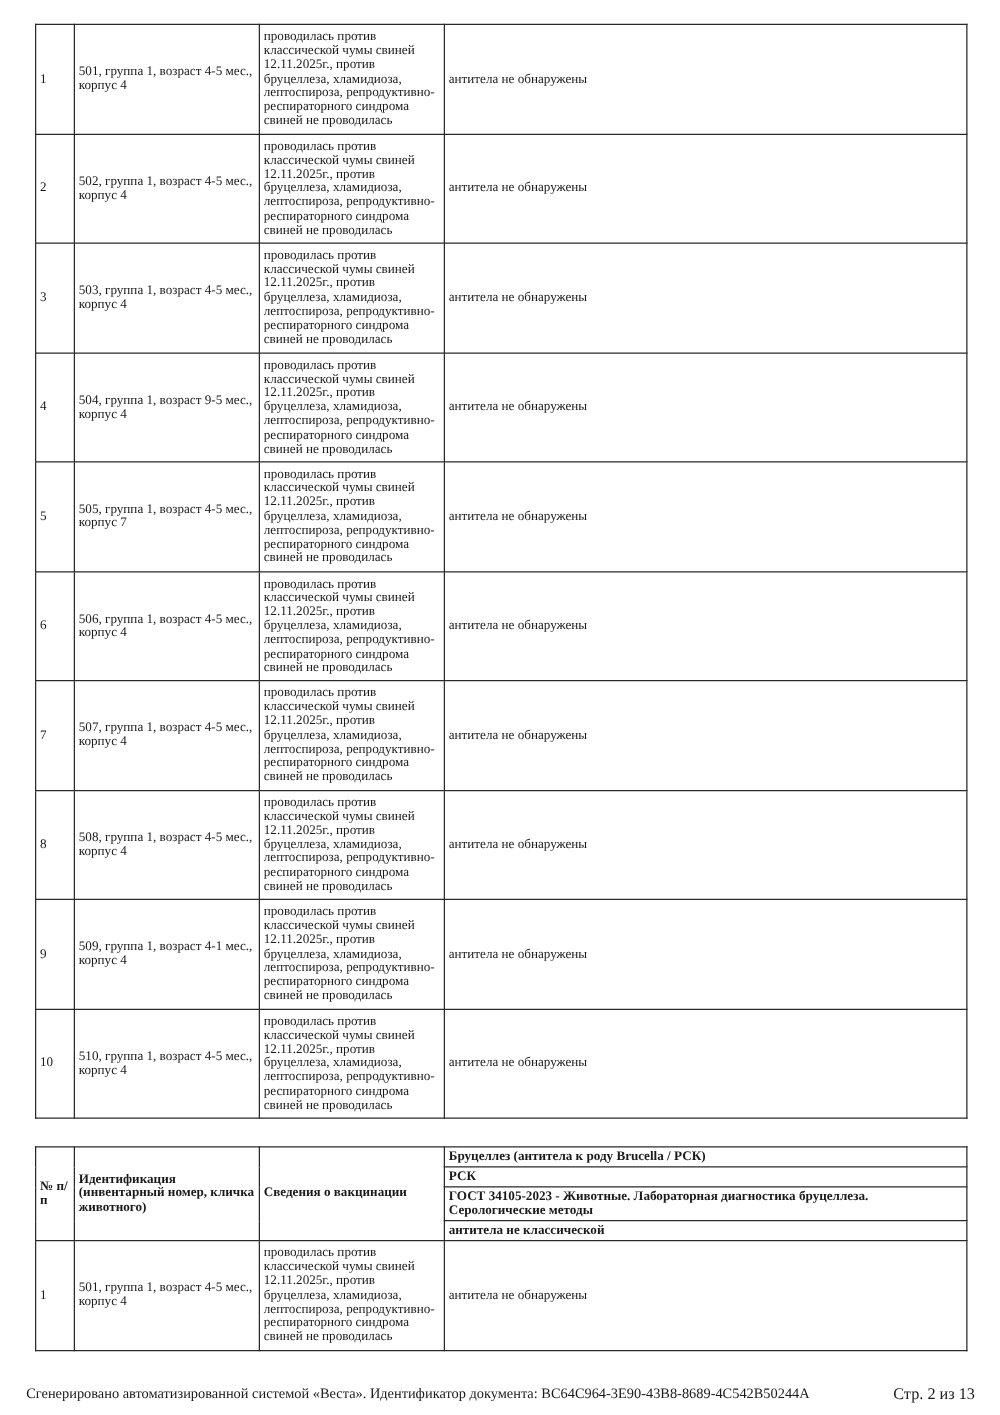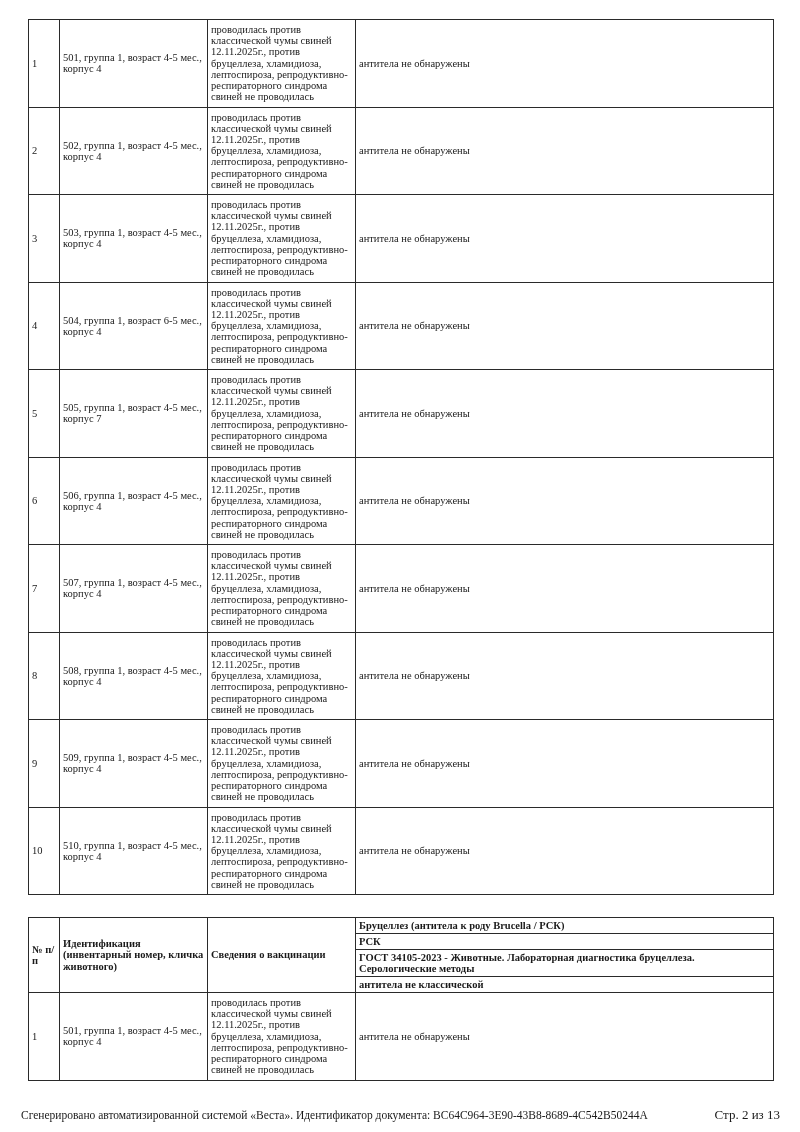--- a/index.html
+++ b/index.html
@@ -85,21 +85,21 @@
         <td>антитела не обнаружены</td>
       </tr>
       <tr class="data-row">
         <td>3</td>
         <td>503, группа 1, возраст 4-5 мес., корпус 4</td>
         <td>проводилась против классической чумы свиней 12.11.2025г., против бруцеллеза, хламидиоза, лептоспироза, репродуктивно-респираторного синдрома свиней не проводилась</td>
         <td>антитела не обнаружены</td>
       </tr>
       <tr class="data-row">
         <td>4</td>
-        <td>504, группа 1, возраст 6-5 мес., корпус 4</td>
+        <td>504, группа 1, возраст 9-5 мес., корпус 4</td>
         <td>проводилась против классической чумы свиней 12.11.2025г., против бруцеллеза, хламидиоза, лептоспироза, репродуктивно-респираторного синдрома свиней не проводилась</td>
         <td>антитела не обнаружены</td>
       </tr>
       <tr class="data-row">
         <td>5</td>
         <td>505, группа 1, возраст 4-5 мес., корпус 7</td>
         <td>проводилась против классической чумы свиней 12.11.2025г., против бруцеллеза, хламидиоза, лептоспироза, репродуктивно-респираторного синдрома свиней не проводилась</td>
         <td>антитела не обнаружены</td>
       </tr>
       <tr class="data-row">
@@ -115,21 +115,21 @@
         <td>антитела не обнаружены</td>
       </tr>
       <tr class="data-row">
         <td>8</td>
         <td>508, группа 1, возраст 4-5 мес., корпус 4</td>
         <td>проводилась против классической чумы свиней 12.11.2025г., против бруцеллеза, хламидиоза, лептоспироза, репродуктивно-респираторного синдрома свиней не проводилась</td>
         <td>антитела не обнаружены</td>
       </tr>
       <tr class="data-row">
         <td>9</td>
-        <td>509, группа 1, возраст 4-5 мес., корпус 4</td>
+        <td>509, группа 1, возраст 4-1 мес., корпус 4</td>
         <td>проводилась против классической чумы свиней 12.11.2025г., против бруцеллеза, хламидиоза, лептоспироза, репродуктивно-респираторного синдрома свиней не проводилась</td>
         <td>антитела не обнаружены</td>
       </tr>
       <tr class="data-row">
         <td>10</td>
         <td>510, группа 1, возраст 4-5 мес., корпус 4</td>
         <td>проводилась против классической чумы свиней 12.11.2025г., против бруцеллеза, хламидиоза, лептоспироза, репродуктивно-респираторного синдрома свиней не проводилась</td>
         <td>антитела не обнаружены</td>
       </tr>
     </tbody>

